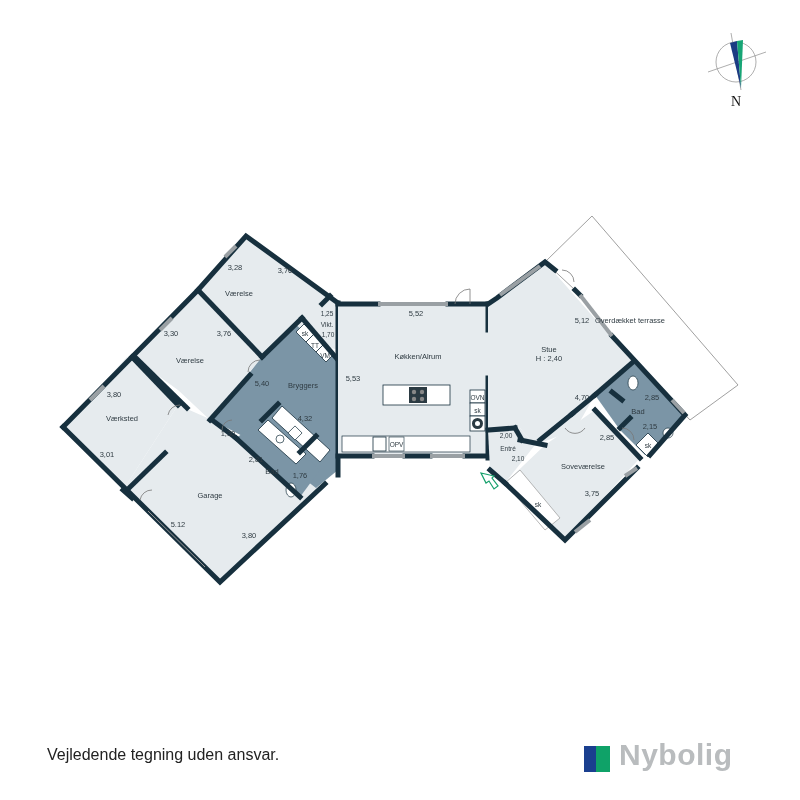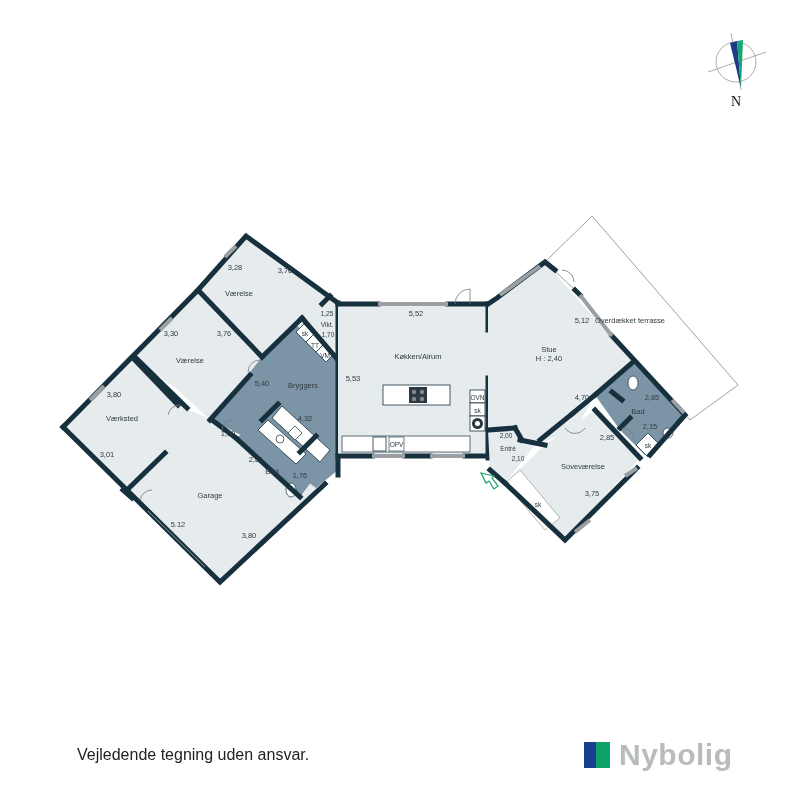--- a/index.html
+++ b/index.html
@@ -6,22 +6,22 @@
   body { width: 800px; height: 800px; position: relative; overflow: hidden; font-family: "Liberation Sans", sans-serif; }
   #plan { position: absolute; left: 0; top: 0; width: 800px; height: 800px; }
   .room-fill { fill: #e6ebee; }
   .wet-fill { fill: #7b95a6; }
   .wall { stroke: #17303e; stroke-width: 5; fill: none; stroke-linecap: square; }
   .window { stroke: #9aa0a4; stroke-width: 4; }
   .door-arc { stroke: #777; stroke-width: 0.8; fill: none; }
   .lbl { font-family: "Liberation Sans", sans-serif; font-size: 7.5px; fill: #2f3b42; }
   .lbl-sm { font-family: "Liberation Sans", sans-serif; font-size: 6.5px; fill: #2f3b42; }
   .fixture { fill: #ffffff; stroke: #17303e; stroke-width: 0.8; }
-  #disclaimer { position: absolute; left: 77px; top: 746px; font-size: 16px; color: #222; font-family: "Liberation Sans", sans-serif; }
-  #brand { position: absolute; left: 577px; top: 738px; display: flex; align-items: center; padding-left: 7px; }
+  #disclaimer { position: absolute; left: 47px; top: 746px; font-size: 16px; color: #222; font-family: "Liberation Sans", sans-serif; }
+  #brand { position: absolute; left: 577px; top: 738px; display: flex; align-items: flex-end; padding-left: 7px; }
   #brand .sq1 { width: 12px; height: 26px; background: #1a3f8f; }
   #brand .sq2 { width: 14px; height: 26px; background: #0fa268; }
   #brand .word { margin-left: 9px; font-size: 30px; font-weight: bold; color: #b9bcbe; font-family: "Liberation Sans", sans-serif; letter-spacing: 0.5px; }
   #compass { position: absolute; left: 700px; top: 28px; width: 72px; height: 84px; }
 </style>
 </head>
 <body>
 
 <svg id="compass" viewBox="0 0 72 84">
   <circle cx="36" cy="34" r="20" fill="none" stroke="#999" stroke-width="0.8"></circle>

